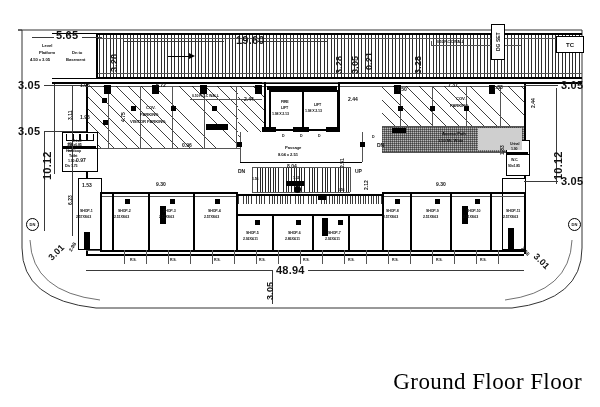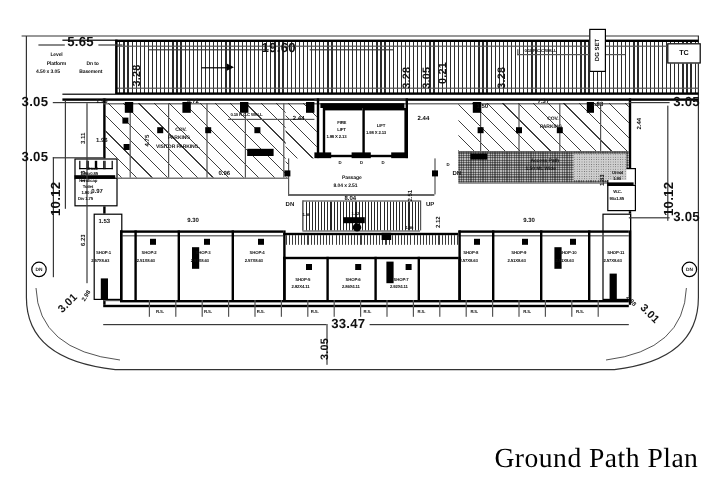--- a/index.html
+++ b/index.html
@@ -285,21 +285,21 @@
   <div class="vline dim" style="left:272px;top:270px;height:34px;"></div>
 
   <div class="cmark" style="left:26px;top:218px;width:11px;height:11px;">
     <span>DN</span>
   </div>
   <div class="cmark" style="left:568px;top:218px;width:11px;height:11px;">
     <span>DN</span>
   </div>
 
   <div class="t dimtxt big" style="left:56px;top:30px;">5.65</div>
-  <div class="t dimtxt big" style="left:218px;top:35px;">19.60</div>
+  <div class="t dimtxt big" style="left:236px;top:35px;">19.60</div>
 
   <div class="t dimtxt rot90" style="left:110px;top:72px;">3.28</div>
   <div class="t dimtxt rot90" style="left:335px;top:74px;">3.28</div>
   <div class="t dimtxt rot90" style="left:351px;top:74px;">3.05</div>
   <div class="t dimtxt rot90" style="left:365px;top:70px;">0.21</div>
   <div class="t dimtxt rot90" style="left:414px;top:74px;">3.28</div>
 
   <div class="t dimtxt big" style="left:18px;top:80px;">3.05</div>
   <div class="t dimtxt big" style="left:18px;top:126px;">3.05</div>
   <div class="t dimtxt big rot90" style="left:42px;top:180px;">10.12</div>
@@ -310,21 +310,21 @@
   <div class="t mid" style="left:68px;top:250px;transform:rotate(-60deg);transform-origin:0 0;">2.98</div>
 
   <div class="t dimtxt big" style="left:561px;top:80px;">3.05</div>
   <div class="t dimtxt big" style="left:561px;top:176px;">3.05</div>
   <div class="t dimtxt big rot90" style="left:553px;top:180px;">10.12</div>
   <div class="t mid" style="left:524px;top:246px;transform:rotate(50deg);transform-origin:0 0;">2.98</div>
   <div class="t dimtxt" style="left:538px;top:252px;transform:rotate(45deg);transform-origin:0 0;">3.01</div>
   <div class="t mid rot90" style="left:531px;top:108px;">2.44</div>
   <div class="t mid rot90" style="left:500px;top:155px;">1.83</div>
 
-  <div class="t dimtxt big" style="left:276px;top:265px;">33.47</div>
+  <div class="t dimtxt big" style="left:276px;top:265px;">48.94</div>
   <div class="t dimtxt rot90" style="left:266px;top:300px;">3.05</div>
 
   <div class="t mid" style="left:80px;top:83px;">1.96</div>
   <div class="t mid" style="left:80px;top:115px;">1.96</div>
   <div class="t mid" style="left:76px;top:158px;">0.97</div>
   <div class="t mid" style="left:82px;top:183px;">1.53</div>
   <div class="t mid" style="left:156px;top:83px;">6.72</div>
   <div class="t mid rot90" style="left:121px;top:122px;">4.75</div>
   <div class="t mid" style="left:182px;top:143px;">0.96</div>
   <div class="t mid" style="left:156px;top:182px;">9.30</div>
@@ -440,15 +440,15 @@
   <div class="vline thin" style="left:322px;top:250px;height:14px;"></div>
   <div class="vline thin" style="left:344px;top:250px;height:14px;"></div>
   <div class="vline thin" style="left:366px;top:250px;height:14px;"></div>
   <div class="vline thin" style="left:388px;top:250px;height:14px;"></div>
   <div class="vline thin" style="left:410px;top:250px;height:14px;"></div>
   <div class="vline thin" style="left:432px;top:250px;height:14px;"></div>
   <div class="vline thin" style="left:454px;top:250px;height:14px;"></div>
   <div class="vline thin" style="left:476px;top:250px;height:14px;"></div>
   <div class="vline thin" style="left:498px;top:250px;height:14px;"></div>
 
-  <div id="title">Ground Path Plan</div>
+  <div id="title">Ground Floor Floor</div>
 
 </div>
 
 </body></html>

